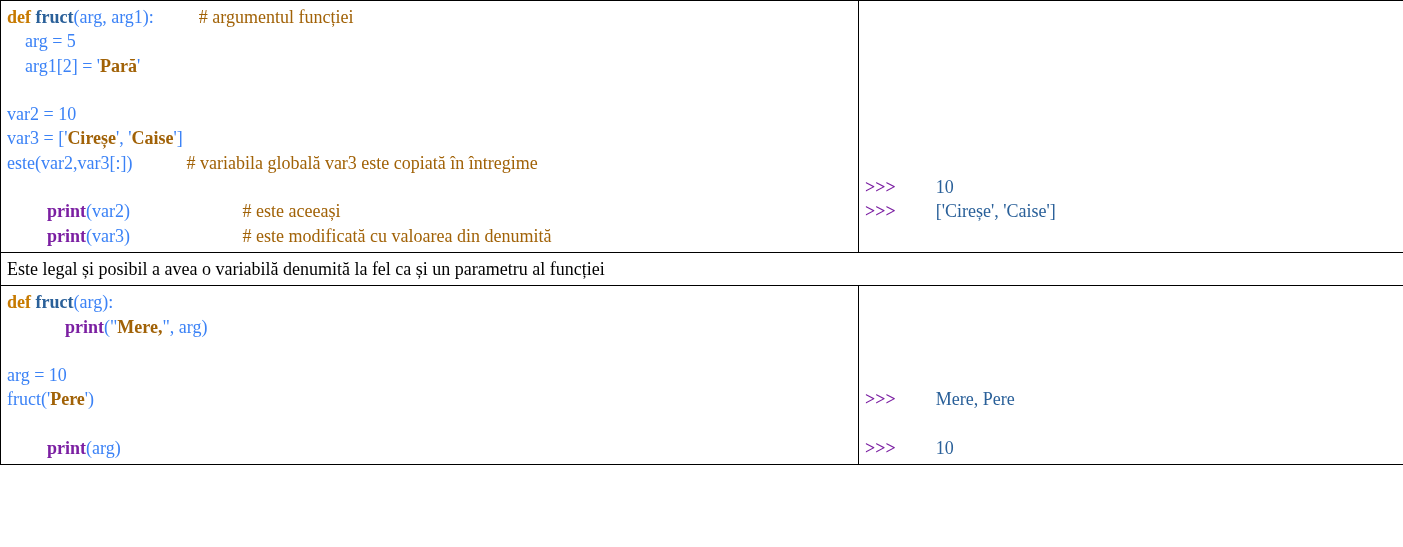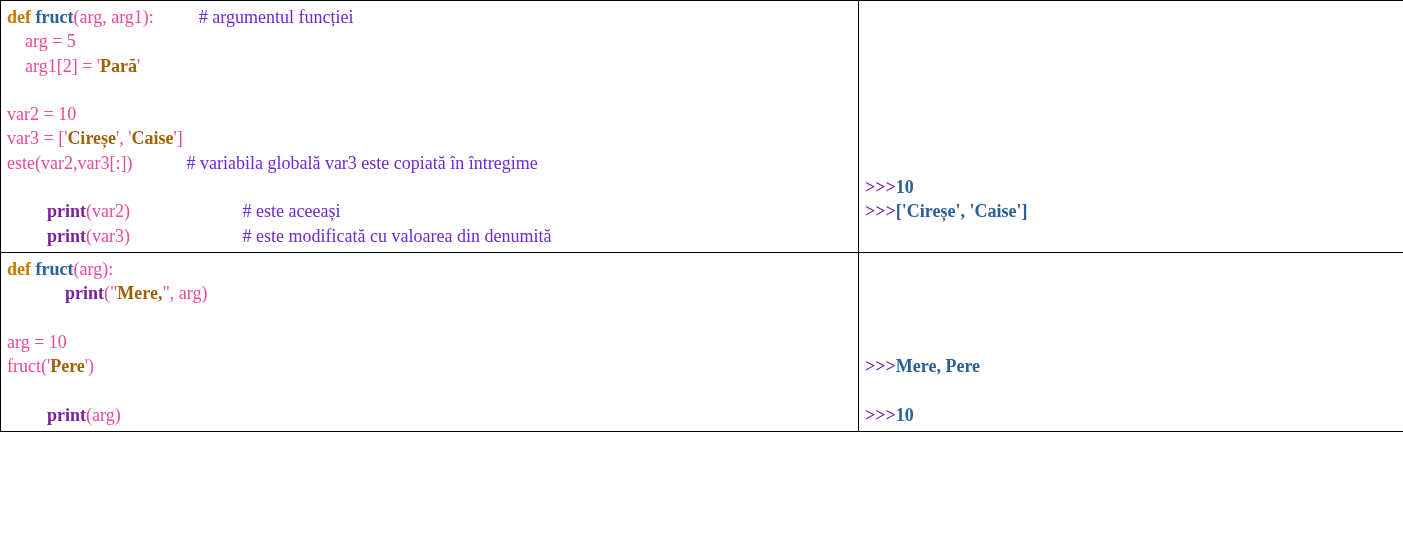--- a/index.html
+++ b/index.html
@@ -21,26 +21,26 @@
     padding: 4px 6px;
     font-size: 18px;
     line-height: 1.35;
   }
   .code {
     white-space: pre;
     font-family: "Liberation Serif", "Times New Roman", serif;
   }
   .kw-def { color: #c77a00; font-weight: bold; }     
   .fname  { color: #2a6099; font-weight: bold; }     
-  .cmt    { color: #6d28d9; }                        
+  .cmt    { color: #a16207; }                        
   .str    { color: #a16207; font-weight: bold; }     
   .pr     { color: #7b1fa2; font-weight: bold; margin-left: 40px; }     
-  .plain  { color: #ec4899; }
+  .plain  { color: #3b82f6; }
   .outprompt { color: #7b1fa2; font-weight: bold; }
-  .outval { color: #2a6099; font-weight: bold; }
+  .outval { color: #2a6099; font-weight: normal; margin-left: 40px; }
   col.left  { width: 858px; }
   col.right { width: 545px; }
 </style>
 </head>
 <body>
 
 <table class="doc">
   <colgroup>
     <col class="left">
     <col class="right">
@@ -66,20 +66,25 @@
 
 
 
 
 
 <span class="outprompt">&gt;&gt;&gt;</span><span class="outval">10</span>
 <span class="outprompt">&gt;&gt;&gt;</span><span class="outval">['Cireșe', 'Caise']</span></div>
     </td>
   </tr>
 
+  <tr>
+    <td colspan="2">
+      <span>Este legal și posibil a avea o variabilă denumită la fel ca și un parametru al funcției</span>
+    </td>
+  </tr>
 
   <tr>
     <td>
       <div class="code"><span class="kw-def">def</span> <span class="fname">fruct</span><span class="plain">(arg):</span>
 <span class="plain">    </span><span class="pr">print</span><span class="plain">("</span><span class="str">Mere,</span><span class="plain">", arg)</span>
 <span></span>
 <span class="plain">arg = 10</span>
 <span class="plain">fruct('</span><span class="str">Pere</span><span class="plain">')</span>
 <span></span>
 <span class="pr">print</span><span class="plain">(arg)</span></div>

